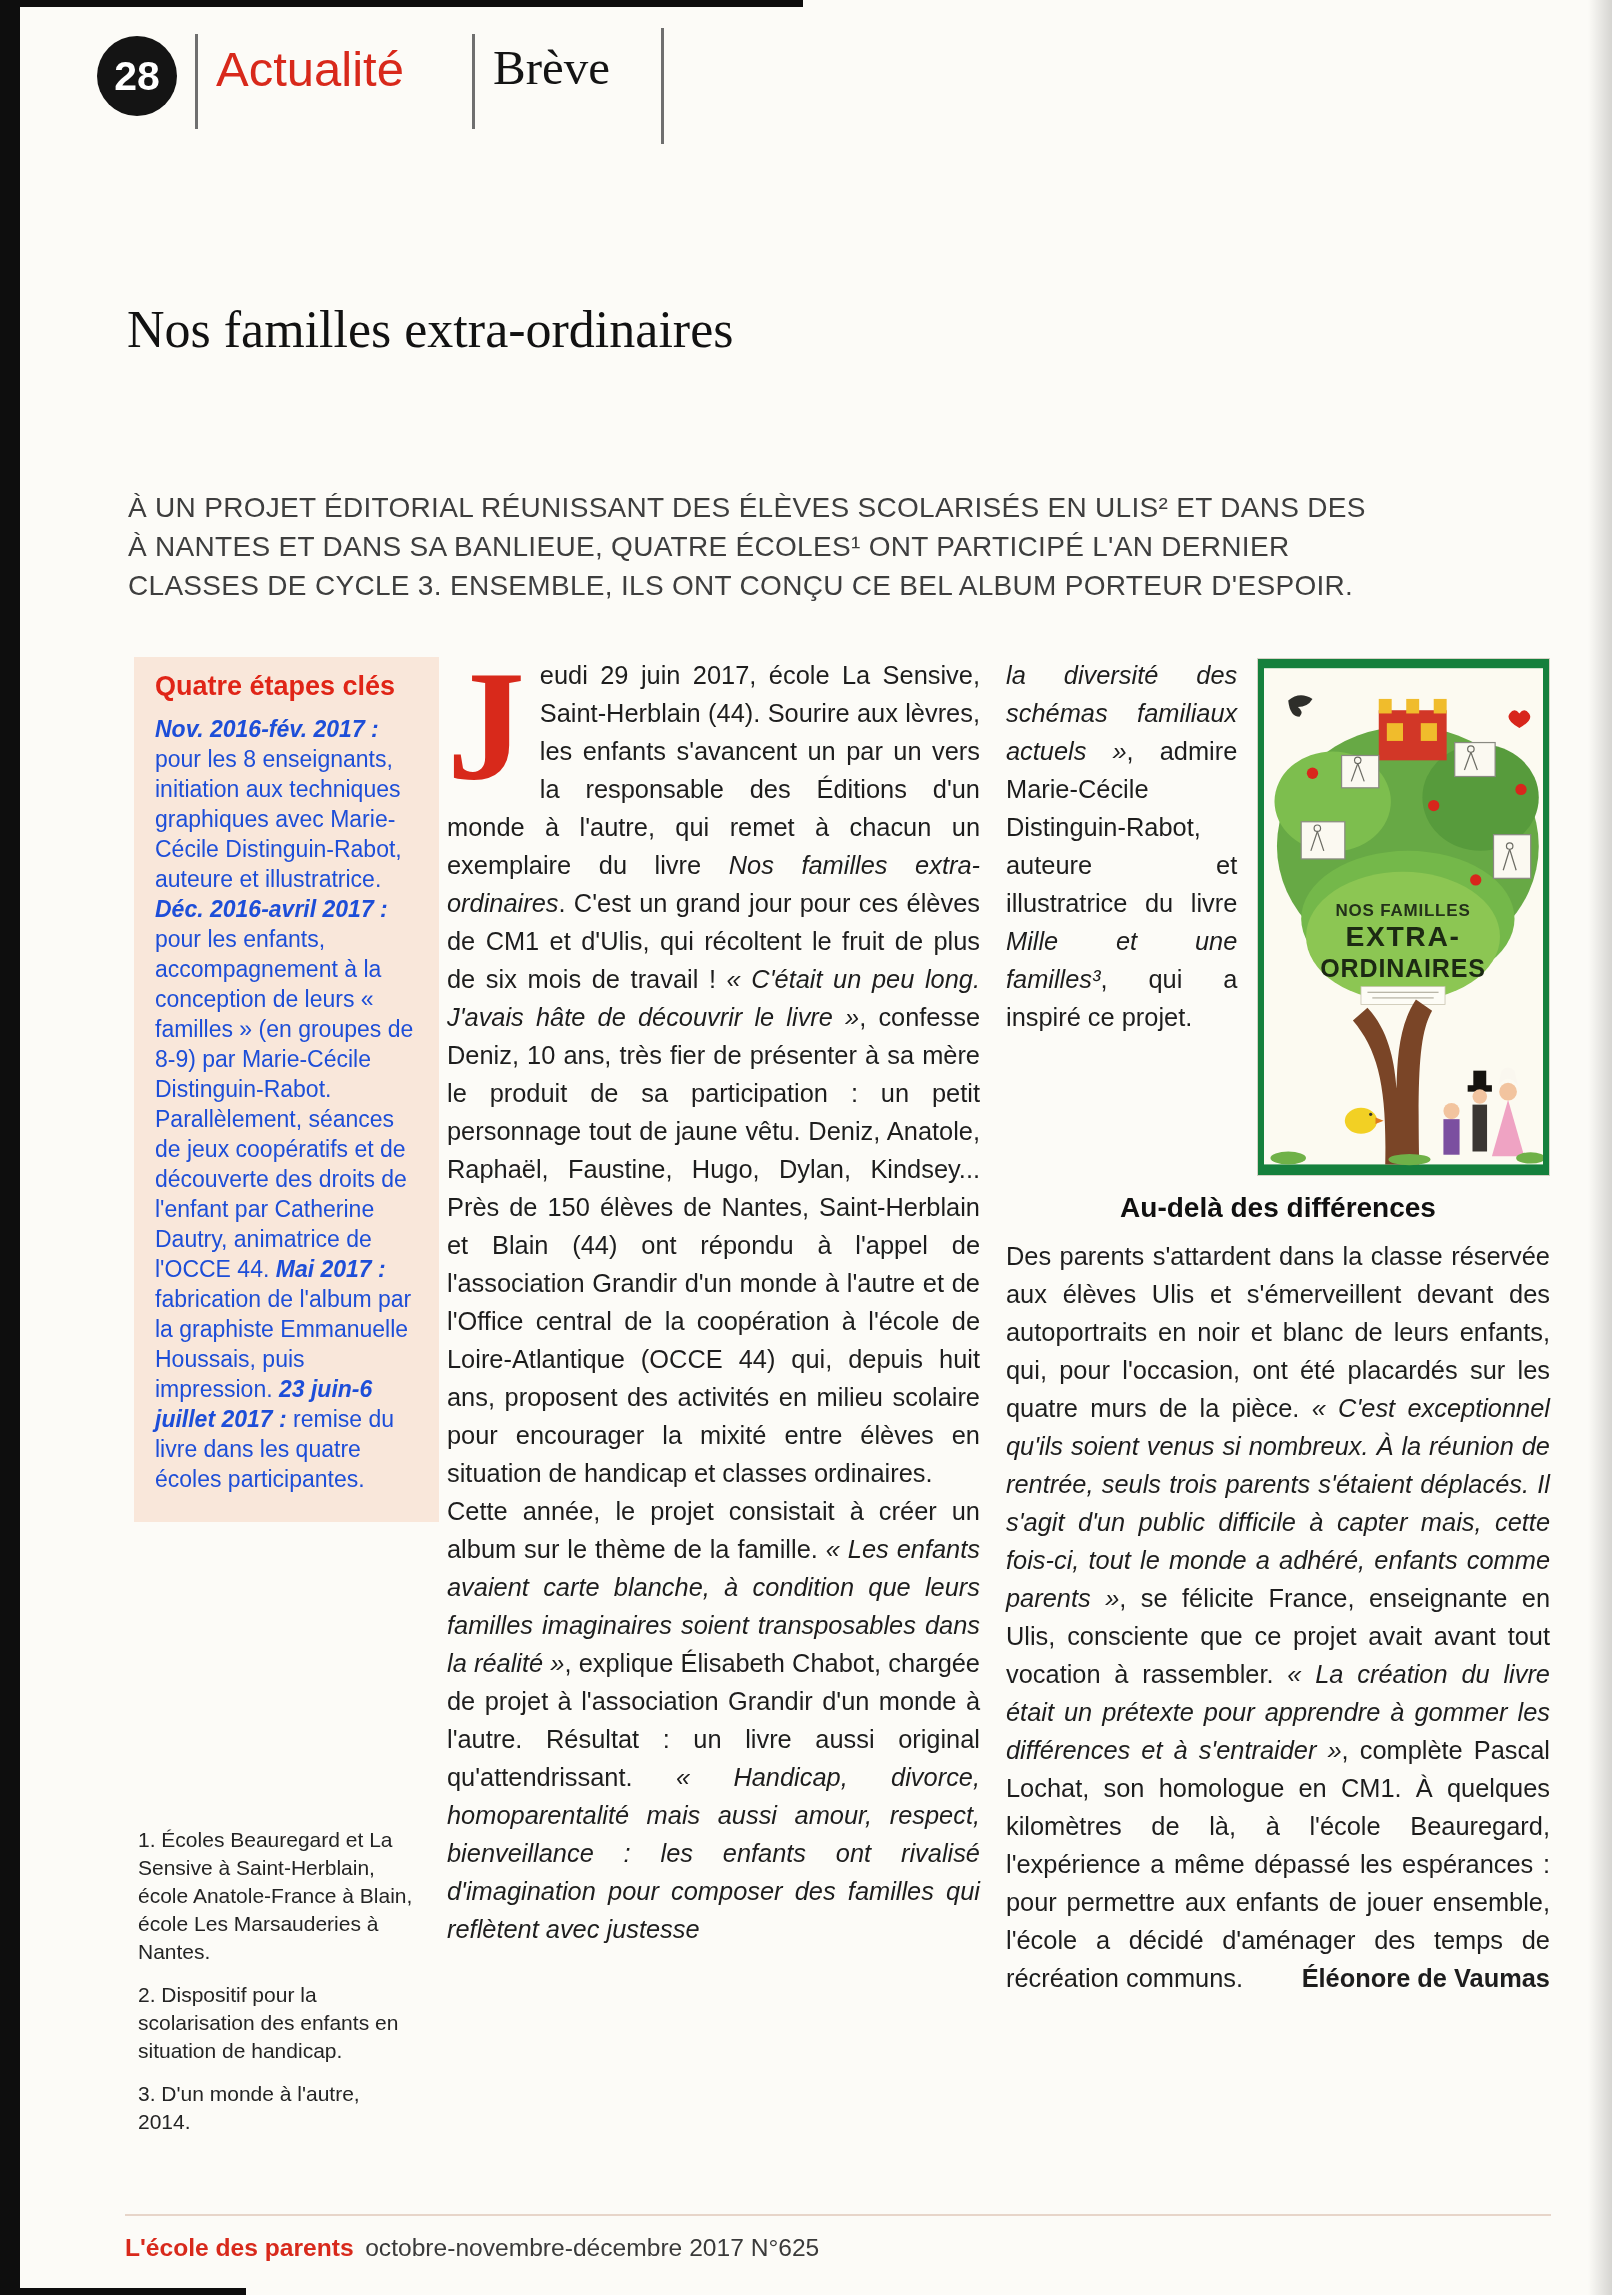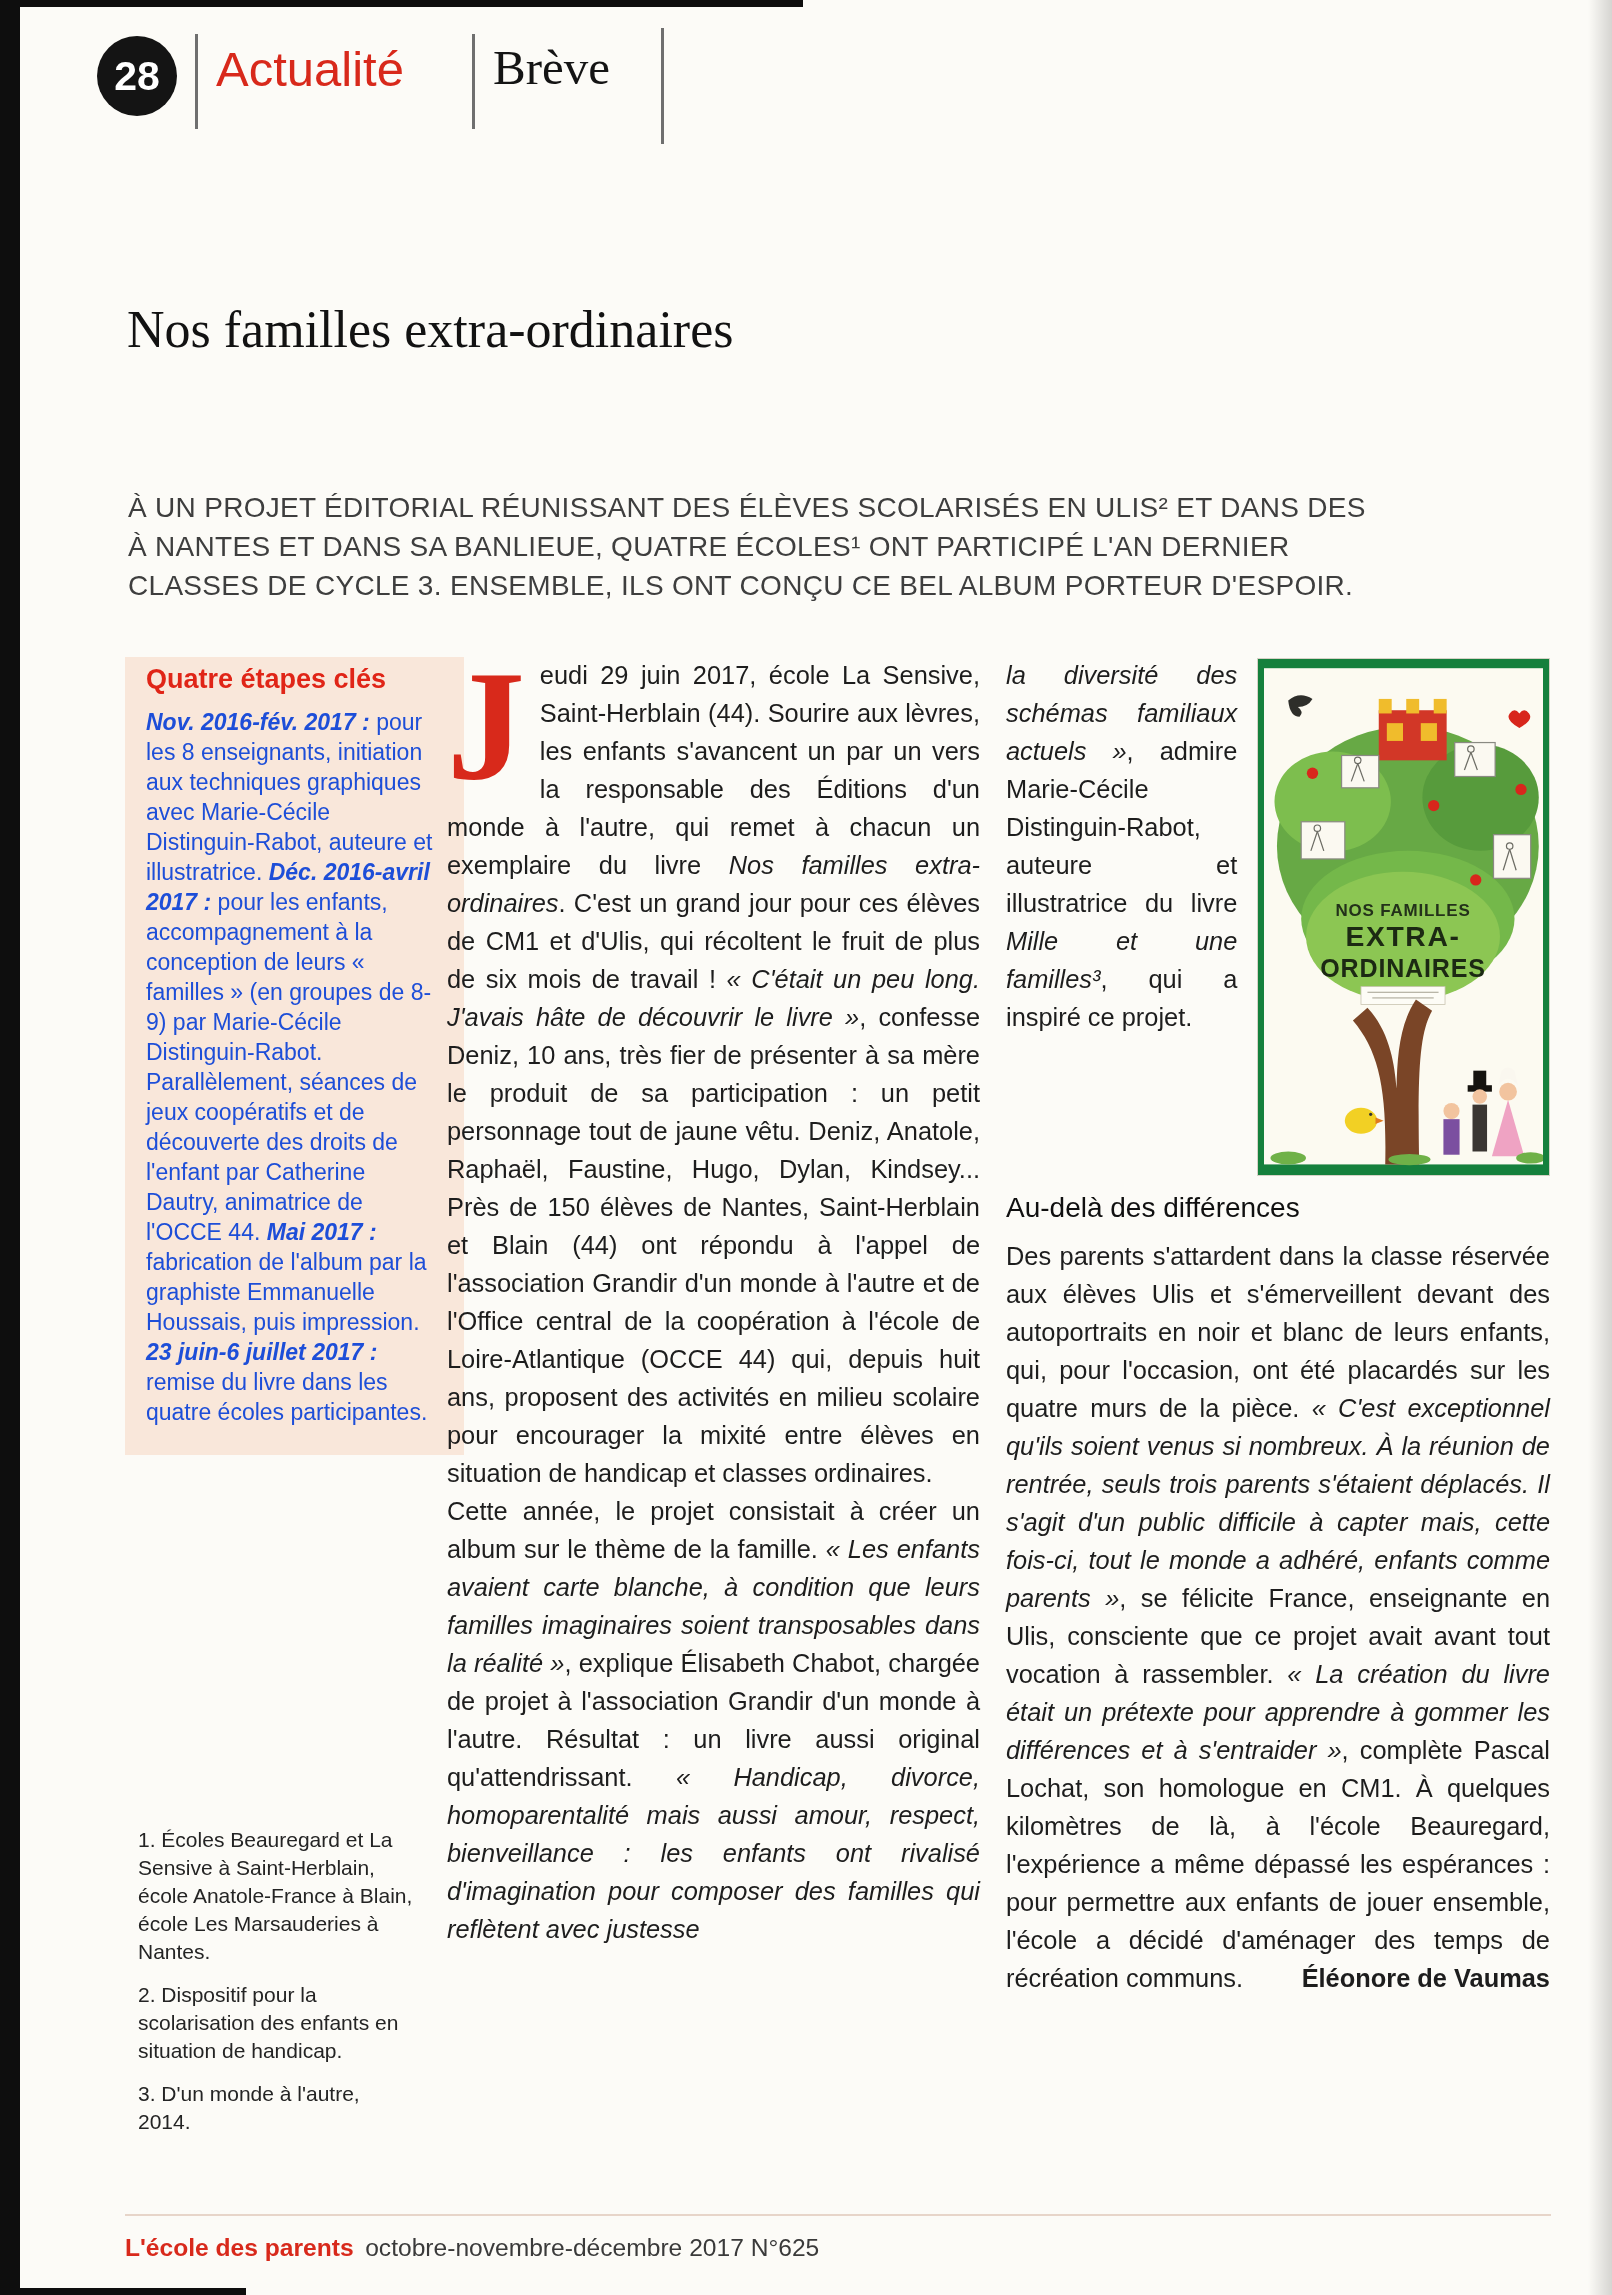--- a/index.html
+++ b/index.html
@@ -23,41 +23,41 @@
   .rubric{position:absolute;left:493px;top:39px;font-size:49px;
         font-family:"Liberation Serif",serif;color:#141414;}
 
   .kicker{position:absolute;left:127px;top:300px;font-family:"Liberation Serif",serif;
         font-size:52px;color:#121212;}
   .title{position:absolute;left:125px;top:370px;font-size:63px;font-weight:700;
         color:#0f0f0f;letter-spacing:-0.8px;}
   .standfirst{position:absolute;left:128px;top:488px;font-size:28px;line-height:39px;
         color:#3e3e3e;letter-spacing:0.3px;}
 
-  .sidebar{position:absolute;left:125px;top:657px;width:339px;background:#f9e7da;
-        padding:7px 21px 28px 21px;}
+  .sidebar{position:absolute;left:134px;top:657px;width:305px;background:#f9e7da;
+        padding:14px 21px 28px 21px;}
   .sidebar h3{margin:0 0 11.5px 0;font-size:27px;color:#e02517;}
   .steps{margin:0;font-size:23px;line-height:30px;color:#1d4ed8;}
   .steps .date{font-weight:700;font-style:italic;}
 
   .footnotes{position:absolute;left:138px;top:1826px;width:277px;font-size:21px;
         line-height:28px;color:#242424;}
   .footnotes p{margin:0 0 14.8px 0;}
 
   .col{position:absolute;top:656px;}
   .col2{left:447px;width:533px;}
   .col3{left:1006px;width:544px;}
   .bodytext{margin:0;font-size:25.4px;line-height:38px;text-align:justify;color:#1d1d1d;}
   .it{font-style:italic;}
   .dropcap{float:left;font-size:156px;line-height:123px;font-weight:700;color:#d8291b;
         margin:8.2px 14.8px 0 0;font-family:"Liberation Serif",serif;}
   .cover{float:right;width:293px;height:518px;margin:1.6px 0 16.4px 19.7px;background:#15803d;
         border:0.8px solid #d6d2c6;padding:5.7px;}
   .cover svg{width:100%;height:100%;display:block;font-family:"Liberation Sans",sans-serif;}
-  .subhead{clear:both;margin:24.6px 0 13px 0;font-size:28px;font-weight:400;color:#101010;}
+  .subhead{clear:both;margin:24.6px 0 13px 0;font-size:28px;font-weight:700;color:#101010;text-align:center;}
   .byline{float:right;font-weight:700;font-style:normal;}
 
   .footrule{position:absolute;left:125px;top:2214px;width:1426px;height:1.6px;background:#e7d5c9;}
   .footer{position:absolute;left:125px;top:2234px;font-size:24.6px;color:#3a3a3a;}
   .footer .brand{color:#d8291b;font-weight:700;}
   .footer .issue{margin-left:11.5px;}
 </style>
 </head>
 <body>
 

